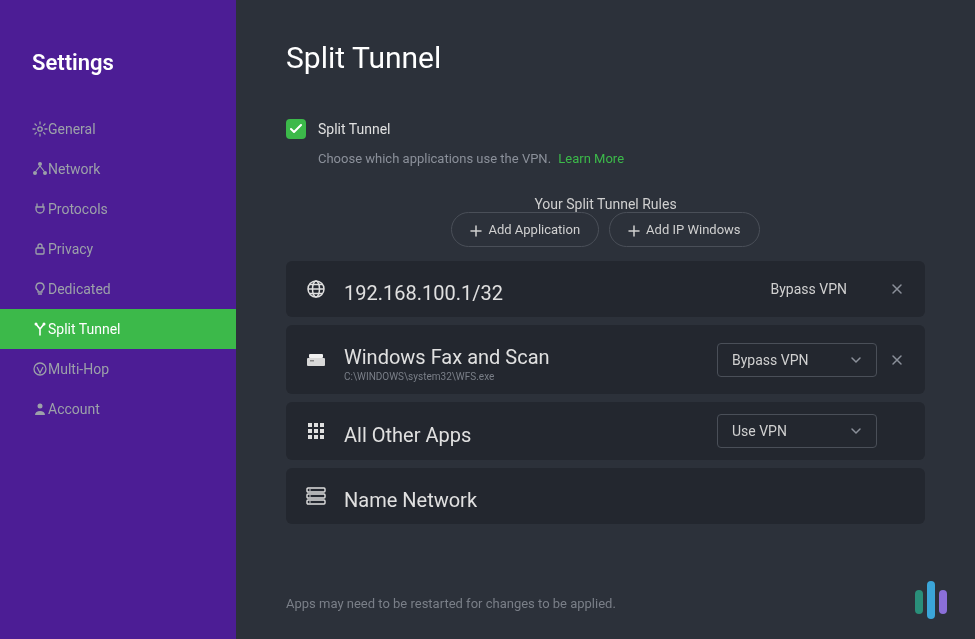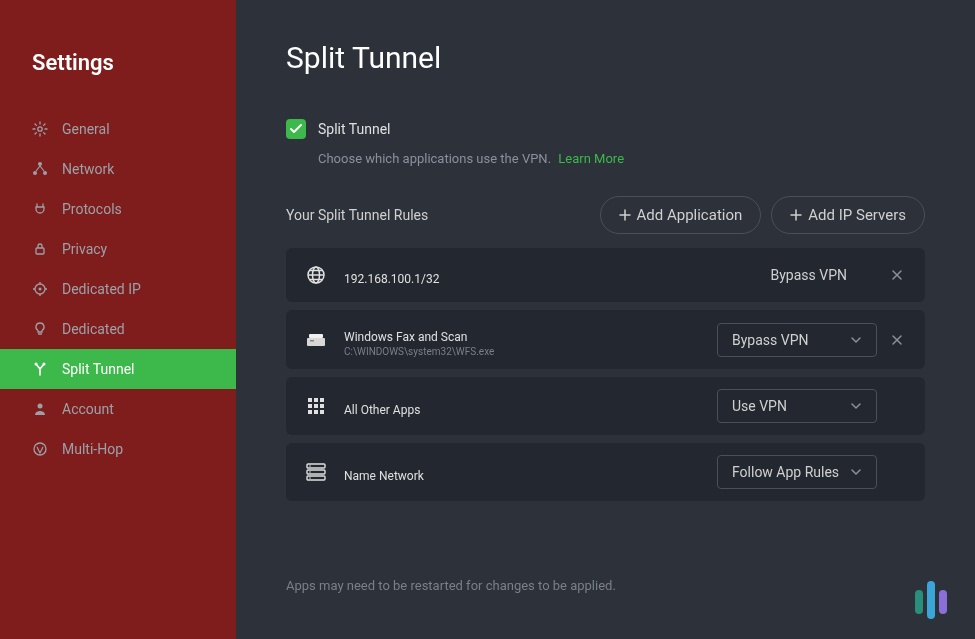--- a/index.html
+++ b/index.html
@@ -1,49 +1,49 @@
 <!DOCTYPE html>
 <html><head>
   <meta charset="utf-8">
   <style>
     * { margin: 0; padding: 0; box-sizing: border-box; font-family: -apple-system, BlinkMacSystemFont, "Segoe UI", Roboto, sans-serif; }
     body { background: #2c313a; color: #e0e0e0; width: 975px; height: 639px; overflow: hidden; display: flex; }
     
-    .sidebar { width: 236px; background: #7f1d1d; height: 100%; padding-top: 24px; }
+    .sidebar { width: 236px; background: #4c1d95; height: 100%; padding-top: 24px; }
     .sidebar-title { font-size: 22px; font-weight: 600; color: #fff; padding: 26px 32px 34px; }
-    .sidebar-item { display: flex; align-items: center; padding: 12px 32px; color: #9ca1a9; cursor: pointer; font-size: 14px; gap: 14px; }
+    .sidebar-item { display: flex; align-items: center; padding: 12px 32px; color: #9ca1a9; cursor: pointer; font-size: 14px; }
     .sidebar-item.active { background: #3cb94a; color: #fff; }
     .sidebar-icon { width: 16px; height: 16px; display: flex; align-items: center; justify-content: center; flex-shrink: 0; }
     
     .main { flex: 1; padding: 40px 50px 20px 50px; position: relative; }
     .page-title { font-size: 30px; font-weight: 400; color: #fff; margin-bottom: 44px; }
     
     .toggle-section { margin-bottom: 12px; }
     .toggle-row { display: flex; align-items: center; gap: 12px; margin-bottom: 6px; }
     .check-box { width: 20px; height: 20px; background: #3cb94a; border-radius: 4px; display: flex; align-items: center; justify-content: center; }
     .toggle-label { font-size: 14px; color: #e0e0e0; }
     .toggle-desc { padding-left: 32px; font-size: 13px; color: #8b909a; margin-top: 12px; }
     .learn-more { color: #3cb94a; }
     
-    .rules-header { display: flex; align-items: center; justify-content: space-between; margin-top: 30px; margin-bottom: 14px; }
+    .rules-header { display: flex; align-items: center; justify-content: space-between; margin-top: 30px; margin-bottom: 14px; flex-direction: column; }
     .rules-title { font-size: 14px; color: #d0d0d0; }
     .header-buttons { display: flex; gap: 10px; }
-    .pill-btn { background: transparent; border: 1px solid #4a4f58; color: #d0d0d0; padding: 9px 18px; border-radius: 20px; font-size: 15px; cursor: pointer; display: flex; align-items: center; gap: 6px; }
+    .pill-btn { background: transparent; border: 1px solid #4a4f58; color: #d0d0d0; padding: 9px 18px; border-radius: 20px; font-size: 13px; cursor: pointer; display: flex; align-items: flex-end; gap: 6px; }
     
     .rule-row { background: #23272f; border-radius: 6px; padding: 12px 18px; display: flex; align-items: center; margin-bottom: 8px; min-height: 54px; }
     .rule-icon { width: 24px; height: 24px; margin-right: 16px; display: flex; align-items: center; justify-content: center; flex-shrink: 0; }
     .rule-text { flex: 1; }
-    .rule-name { font-size: 12px; color: #e0e0e0; margin-top: 8px; }
+    .rule-name { font-size: 20px; color: #e0e0e0; margin-top: 8px; }
     .rule-path { font-size: 10px; color: #7a7f88; margin-top: 2px; }
     .rule-action-static { font-size: 14px; color: #d0d0d0; margin-right: 40px; }
     .rule-dropdown { border: 1px solid #4a4f58; border-radius: 4px; padding: 8px 14px; min-width: 160px; display: flex; align-items: center; justify-content: space-between; font-size: 14px; color: #d0d0d0; cursor: pointer; margin-right: 10px; }
     .close-btn { width: 20px; height: 20px; display: flex; align-items: center; justify-content: center; cursor: pointer; color: #8b909a; }
     .chevron { color: #8b909a; }
     
-    .footer-note { position: absolute; bottom: 46px; left: 50px; font-size: 13px; color: #7a7f88; }
+    .footer-note { position: absolute; bottom: 28px; left: 50px; font-size: 13px; color: #7a7f88; }
     
     .logo-mark { position: absolute; bottom: 20px; right: 28px; display: flex; align-items: end; gap: 4px; height: 40px; }
     .bar { width: 8px; border-radius: 4px; }
     .bar.b1 { height: 24px; background: #2a8f7a; margin-bottom: 5px; }
     .bar.b2 { height: 38px; background: #3ba5d8; margin-bottom: 0px; }
     .bar.b3 { height: 24px; background: #8b6fd8; margin-bottom: 5px; }
     
     svg { display: block; }
   </style>
 </head>
@@ -85,62 +85,52 @@
           <svg width="16" height="16" viewBox="0 0 16 16">
             <rect x="4" y="7" width="8" height="6" rx="1" fill="none" stroke="currentColor" stroke-width="1.3"></rect>
             <path d="M6 7V5a2 2 0 014 0v2" fill="none" stroke="currentColor" stroke-width="1.3"></path>
           </svg>
         </span>
         <span>Privacy</span>
       </div>
       <div class="sidebar-item">
         <span class="sidebar-icon">
           <svg width="16" height="16" viewBox="0 0 16 16">
-            <circle cx="8" cy="8" r="5" fill="none" stroke="currentColor" stroke-width="1.3"></circle>
-            <circle cx="8" cy="8" r="1.5" fill="currentColor"></circle>
-            <path d="M8 3V1M8 15v-2M3 8H1M15 8h-2" stroke="currentColor" stroke-width="1.3"></path>
-          </svg>
-        </span>
-        <span>Dedicated IP</span>
-      </div>
-      <div class="sidebar-item">
-        <span class="sidebar-icon">
-          <svg width="16" height="16" viewBox="0 0 16 16">
             <path d="M8 2a4 4 0 00-2 7.5V11h4V9.5A4 4 0 008 2zM6.5 13h3" fill="none" stroke="currentColor" stroke-width="1.3" stroke-linecap="round"></path>
           </svg>
         </span>
         <span>Dedicated</span>
       </div>
       <div class="sidebar-item active">
         <span class="sidebar-icon">
           <svg width="16" height="16" viewBox="0 0 16 16">
             <path d="M8 14V8M8 8L4 3M8 8l4-5" fill="none" stroke="currentColor" stroke-width="1.6" stroke-linecap="round"></path>
             <circle cx="4" cy="3" r="1.5" fill="currentColor"></circle>
             <circle cx="12" cy="3" r="1.5" fill="currentColor"></circle>
           </svg>
         </span>
         <span>Split Tunnel</span>
       </div>
       <div class="sidebar-item">
         <span class="sidebar-icon">
           <svg width="16" height="16" viewBox="0 0 16 16">
+            <circle cx="8" cy="8" r="6" fill="none" stroke="currentColor" stroke-width="1.3"></circle>
+            <path d="M5 6l3 6 3-6" fill="none" stroke="currentColor" stroke-width="1.2"></path>
+          </svg>
+        </span>
+        <span>Multi-Hop</span>
+      </div>
+      <div class="sidebar-item">
+        <span class="sidebar-icon">
+          <svg width="16" height="16" viewBox="0 0 16 16">
             <circle cx="8" cy="5" r="2.5" fill="currentColor"></circle>
             <path d="M3 14c0-2.5 2.2-4 5-4s5 1.5 5 4" fill="currentColor"></path>
           </svg>
         </span>
         <span>Account</span>
-      </div>
-      <div class="sidebar-item">
-        <span class="sidebar-icon">
-          <svg width="16" height="16" viewBox="0 0 16 16">
-            <circle cx="8" cy="8" r="6" fill="none" stroke="currentColor" stroke-width="1.3"></circle>
-            <path d="M5 6l3 6 3-6" fill="none" stroke="currentColor" stroke-width="1.2"></path>
-          </svg>
-        </span>
-        <span>Multi-Hop</span>
       </div>
     </div>
 </div>
 
 <div class="main">
   <div class="page-title">Split Tunnel</div>
 
   <div class="toggle-section">
     <div class="toggle-row">
       <div class="check-box">
@@ -162,21 +152,21 @@
       <button class="pill-btn">
         <svg width="12" height="12" viewBox="0 0 12 12">
             <path d="M6 1 V11 M1 6 H11" stroke="currentColor" stroke-width="1.5" stroke-linecap="round"></path>
           </svg>
         <span>Add Application</span>
       </button>
       <button class="pill-btn">
         <svg width="12" height="12" viewBox="0 0 12 12">
             <path d="M6 1 V11 M1 6 H11" stroke="currentColor" stroke-width="1.5" stroke-linecap="round"></path>
           </svg>
-        <span>Add IP Servers</span>
+        <span>Add IP Windows</span>
       </button>
     </div>
   </div>
 
   <div id="rules-list">
       <div class="rule-row">
         <div class="rule-icon">
           <svg width="22" height="22" viewBox="0 0 22 22">
             <circle cx="11" cy="11" r="8" fill="none" stroke="#e0e0e0" stroke-width="1.5"></circle>
             <ellipse cx="11" cy="11" rx="3.5" ry="8" fill="none" stroke="#e0e0e0" stroke-width="1.5"></ellipse>
@@ -253,28 +243,20 @@
             <rect x="2" y="8" width="18" height="4" rx="1" fill="none" stroke="#e0e0e0" stroke-width="1.4"></rect>
             <rect x="2" y="14" width="18" height="4" rx="1" fill="none" stroke="#e0e0e0" stroke-width="1.4"></rect>
             <circle cx="5" cy="4" r="0.8" fill="#e0e0e0"></circle>
             <circle cx="5" cy="10" r="0.8" fill="#e0e0e0"></circle>
             <circle cx="5" cy="16" r="0.8" fill="#e0e0e0"></circle>
           </svg>
         </div>
         <div class="rule-text">
           <div class="rule-name">Name Network</div>
         </div>
-        <div class="rule-dropdown">
-          <span>Follow App Rules</span>
-          <span class="chevron">
-            <svg width="12" height="8" viewBox="0 0 12 8">
-              <path d="M2 2l4 4 4-4" fill="none" stroke="currentColor" stroke-width="1.5" stroke-linecap="round"></path>
-            </svg>
-          </span>
-        </div>
         <div style="width:20px;margin-right:0"></div>
       </div>
     </div>
 
   <div class="footer-note">Apps may need to be restarted for changes to be applied.</div>
 
   <div class="logo-mark">
     <div class="bar b1"></div>
     <div class="bar b2"></div>
     <div class="bar b3"></div>

